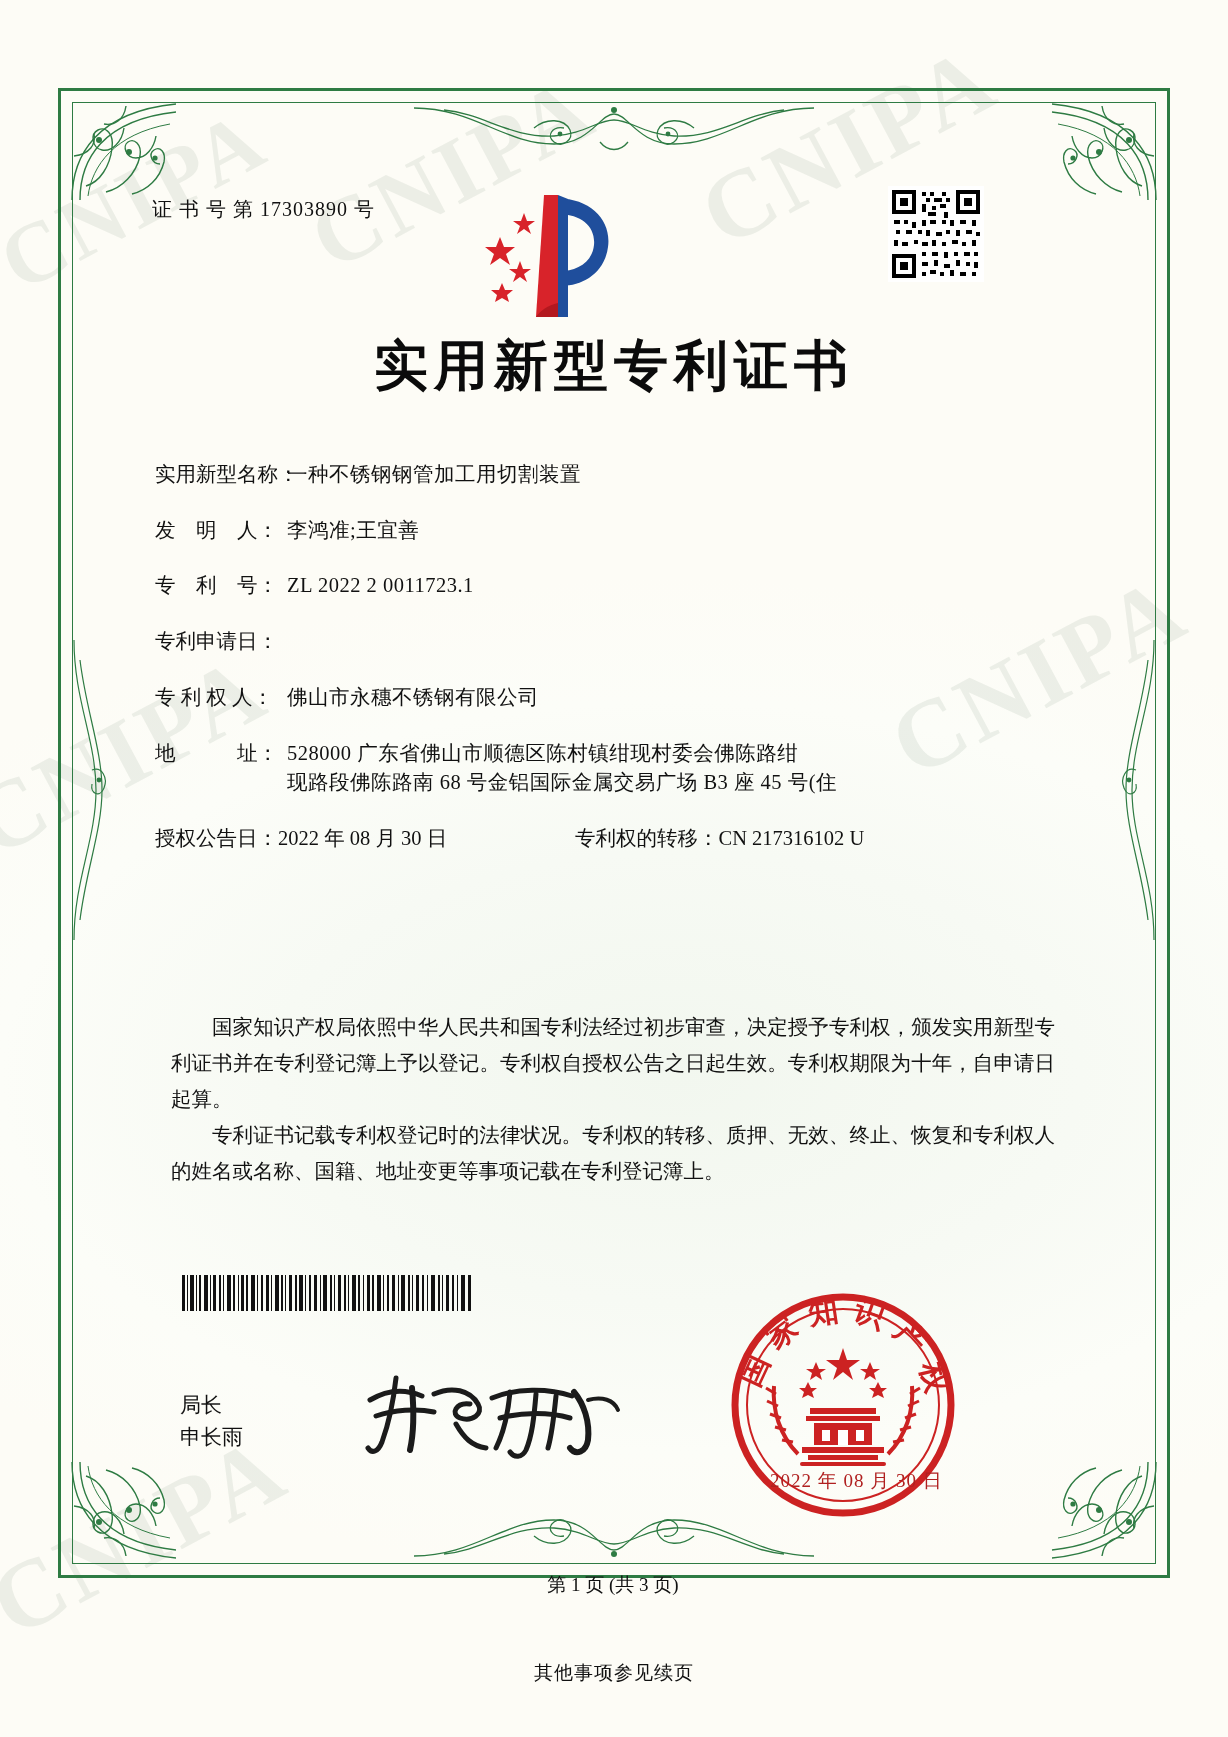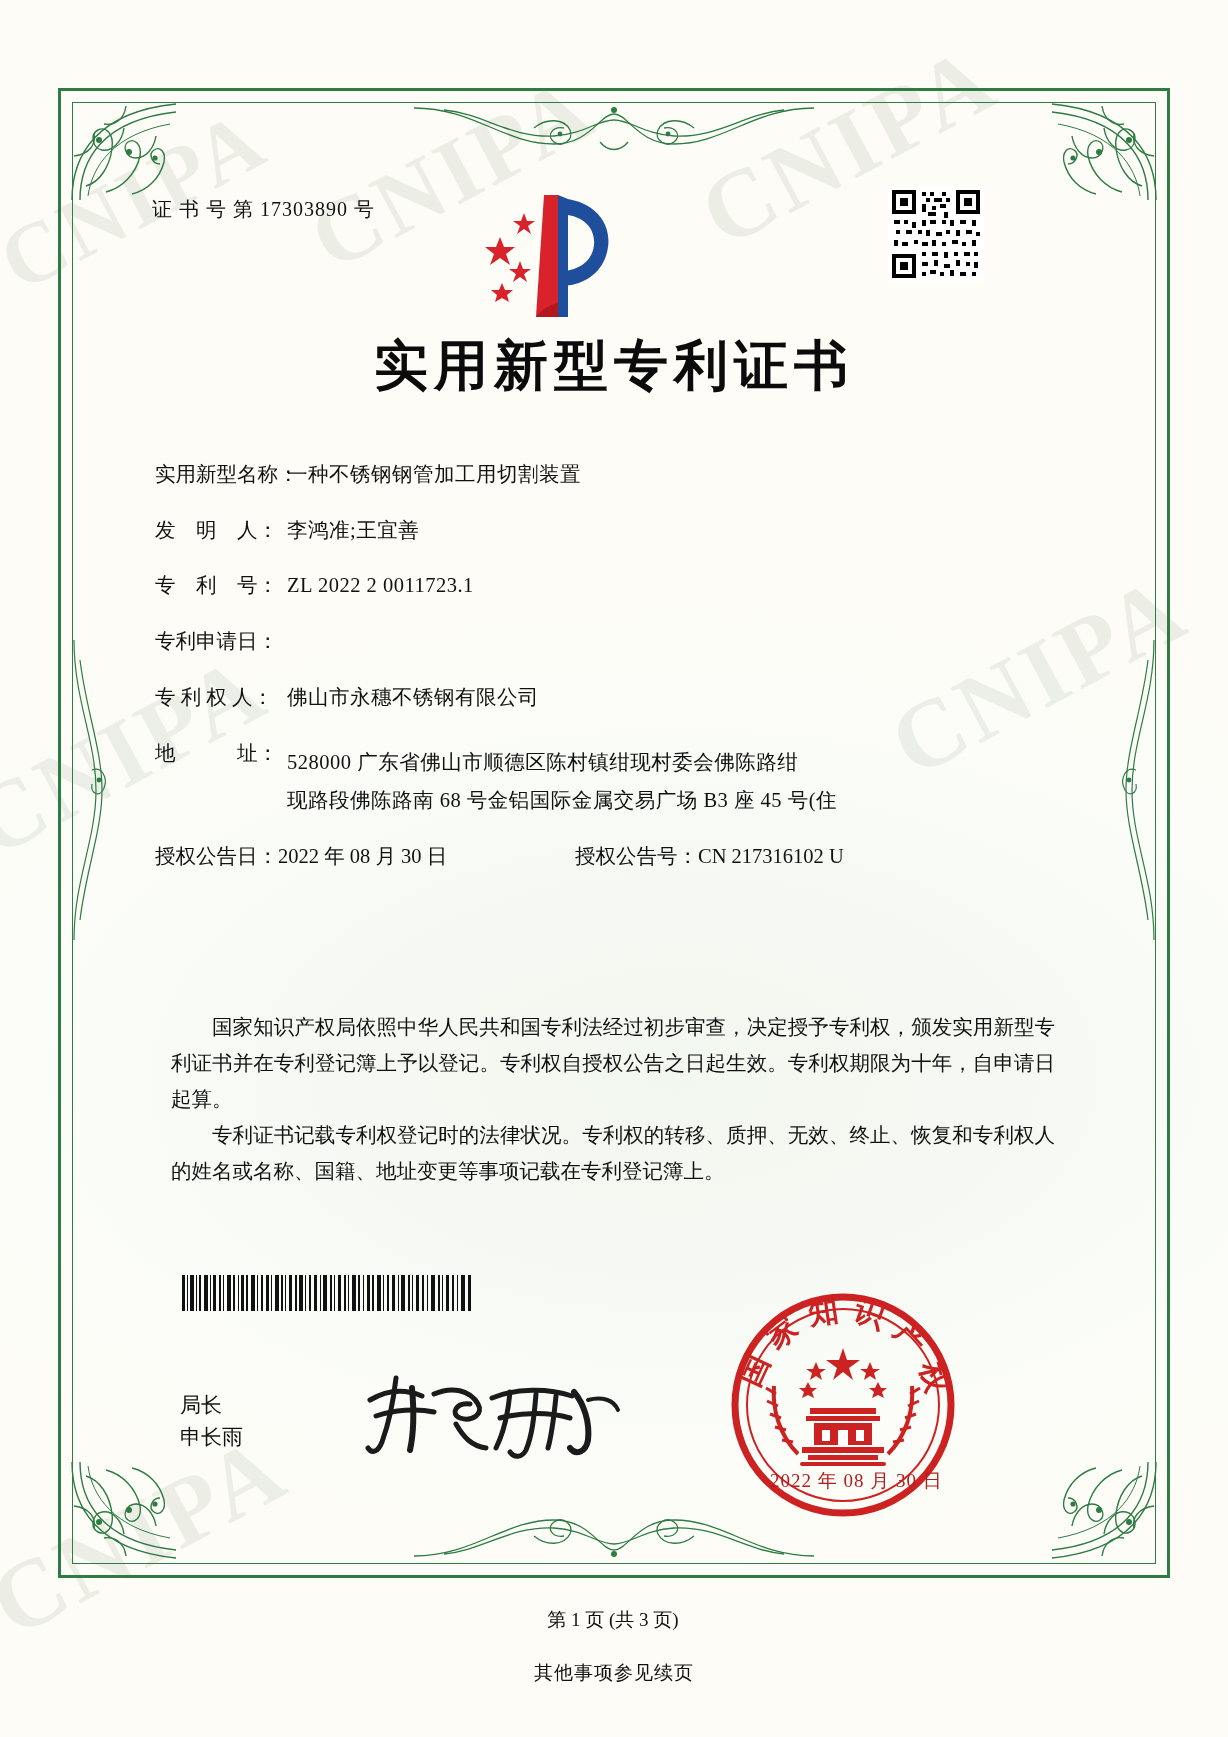--- a/index.html
+++ b/index.html
@@ -133,21 +133,21 @@
   .field-label {
     width: 132px;
     flex: none;
     letter-spacing: 0px;
     white-space: nowrap;
   }
   .field-value {
     flex: 1;
     letter-spacing: 0.5px;
   }
-  .field-value .ln2 { display: block; margin-top: 9px; }
+  .field-value .ln2 { display: block; }
 
   .row-inline {
     display: flex;
     margin-bottom: 10px;
     font-size: 20.5px;
   }
   .inline-left { width: 420px; }
   .inline-right { flex: 1; }
 
   .para {
@@ -191,21 +191,21 @@
     position: absolute;
     left: 770px; top: 1468px;
     font-size: 19px;
     color: #b02020;
     letter-spacing: 1px;
     white-space: nowrap;
   }
 
   .page-no {
     position: absolute;
-    left: 0; top: 1607px;
+    left: 0; top: 1572px;
     width: 1226px;
     text-align: center;
     font-size: 19px;
     color: #111;
   }
 
   .footer-note {
     position: absolute;
     left: 0; top: 1660px;
     width: 1228px;
@@ -466,21 +466,21 @@
       <div class="field-value">
         <span class="ln2">528000 广东省佛山市顺德区陈村镇绀现村委会佛陈路绀</span>
         <span class="ln2">现路段佛陈路南 68 号金铝国际金属交易广场 B3 座 45 号(住</span>
       </div>
     </div>
     <div class="row-inline">
       <div class="inline-left">
         <span>授权公告日：</span><span>2022 年 08 月 30 日</span>
       </div>
       <div class="inline-right">
-        <span>授权公告号：</span><span>CN 217316102 U</span>
+        <span>专利权的转移：</span><span>CN 217316102 U</span>
       </div>
     </div>
   </div>
 
   <div class="para" style="top:1010px;">
     <p>国家知识产权局依照中华人民共和国专利法经过初步审查，决定授予专利权，颁发实用新型专利证书并在专利登记簿上予以登记。专利权自授权公告之日起生效。专利权期限为十年，自申请日起算。</p>
   </div>
   <div class="para" style="top:1118px;">
     <p>专利证书记载专利权登记时的法律状况。专利权的转移、质押、无效、终止、恢复和专利权人的姓名或名称、国籍、地址变更等事项记载在专利登记簿上。</p>
   </div>

